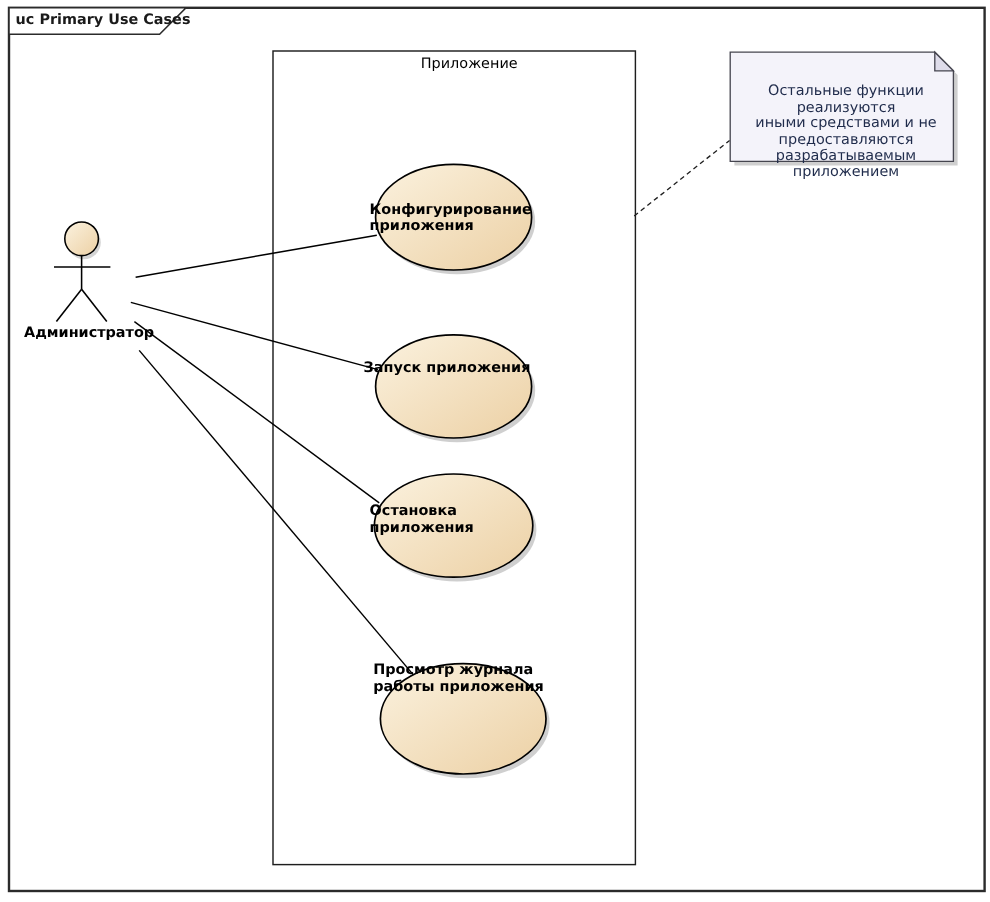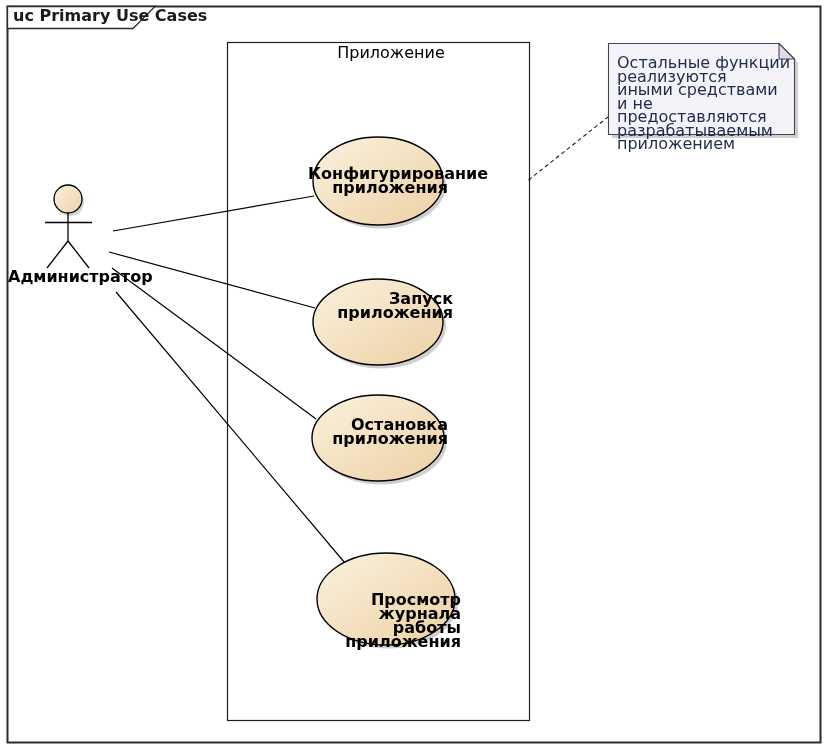--- a/index.html
+++ b/index.html
@@ -14,52 +14,52 @@
     font-family: "DejaVu Sans", "Liberation Sans", sans-serif;
     overflow: hidden;
   }
   #diagram-svg {
     position: absolute;
     left: 0;
     top: 0;
   }
   .lbl {
     position: absolute;
-    font-size: 16px;
+    font-size: 12px;
     color: #000000;
     white-space: pre-line;
     line-height: 14px;
   }
   .lbl.centered {
     transform: translate(-50%, -50%);
-    text-align: right;
+    text-align: left;
   }
   .lbl.bold {
     font-weight: bold;
   }
   .frame-title {
     left: 13px;
     top: 9px;
     font-weight: bold;
     color: #1a1a1a;
     white-space: nowrap;
   }
   .boundary-label {
     left: 240px;
     top: 46px;
     width: 302px;
     text-align: center;
   }
   .note-text {
     left: 617px;
-    top: 56px;
+    top: 69px;
     width: 176px;
     color: #1f2b4b;
     line-height: 13.5px;
-    text-align: left;
+    text-align: center;
   }
 </style>
 </head>
 <body>
 
 <svg id="diagram-svg" width="825" height="752" viewBox="0 0 825 752">
   <defs>
     <linearGradient id="creamGrad" x1="0" y1="0" x2="1" y2="1">
       <stop id="grad-a" offset="0" stop-color="#FBF2DF"></stop>
       <stop id="grad-b" offset="1" stop-color="#ECD0A4"></stop>
@@ -110,21 +110,21 @@
 <div class="lbl boundary-label">Приложение</div>
 
 <div class="lbl centered bold" style="left:378px; top:181px; width:140px;">Конфигурирование
 приложения</div>
 
 <div class="lbl centered bold" style="left:378px; top:306px; width:150px;">Запуск приложения</div>
 
 <div class="lbl centered bold" style="left:378px; top:432px; width:140px;">Остановка
 приложения</div>
 
-<div class="lbl centered bold" style="left:386px; top:621px; width:150px;">Просмотр журнала
+<div class="lbl centered bold" style="left:386px; top:565px; width:150px;">Просмотр журнала
 работы приложения</div>
 
-<div class="lbl centered bold" style="left:68px; top:277px; width:120px;">Администратор</div>
+<div class="lbl centered bold" style="left:80px; top:277px; width:120px;">Администратор</div>
 
 <div class="lbl note-text" style="color: rgb(31, 43, 75);">Остальные функции реализуются
 иными средствами и не
 предоставляются
 разрабатываемым приложением</div>
 
 </body></html>

